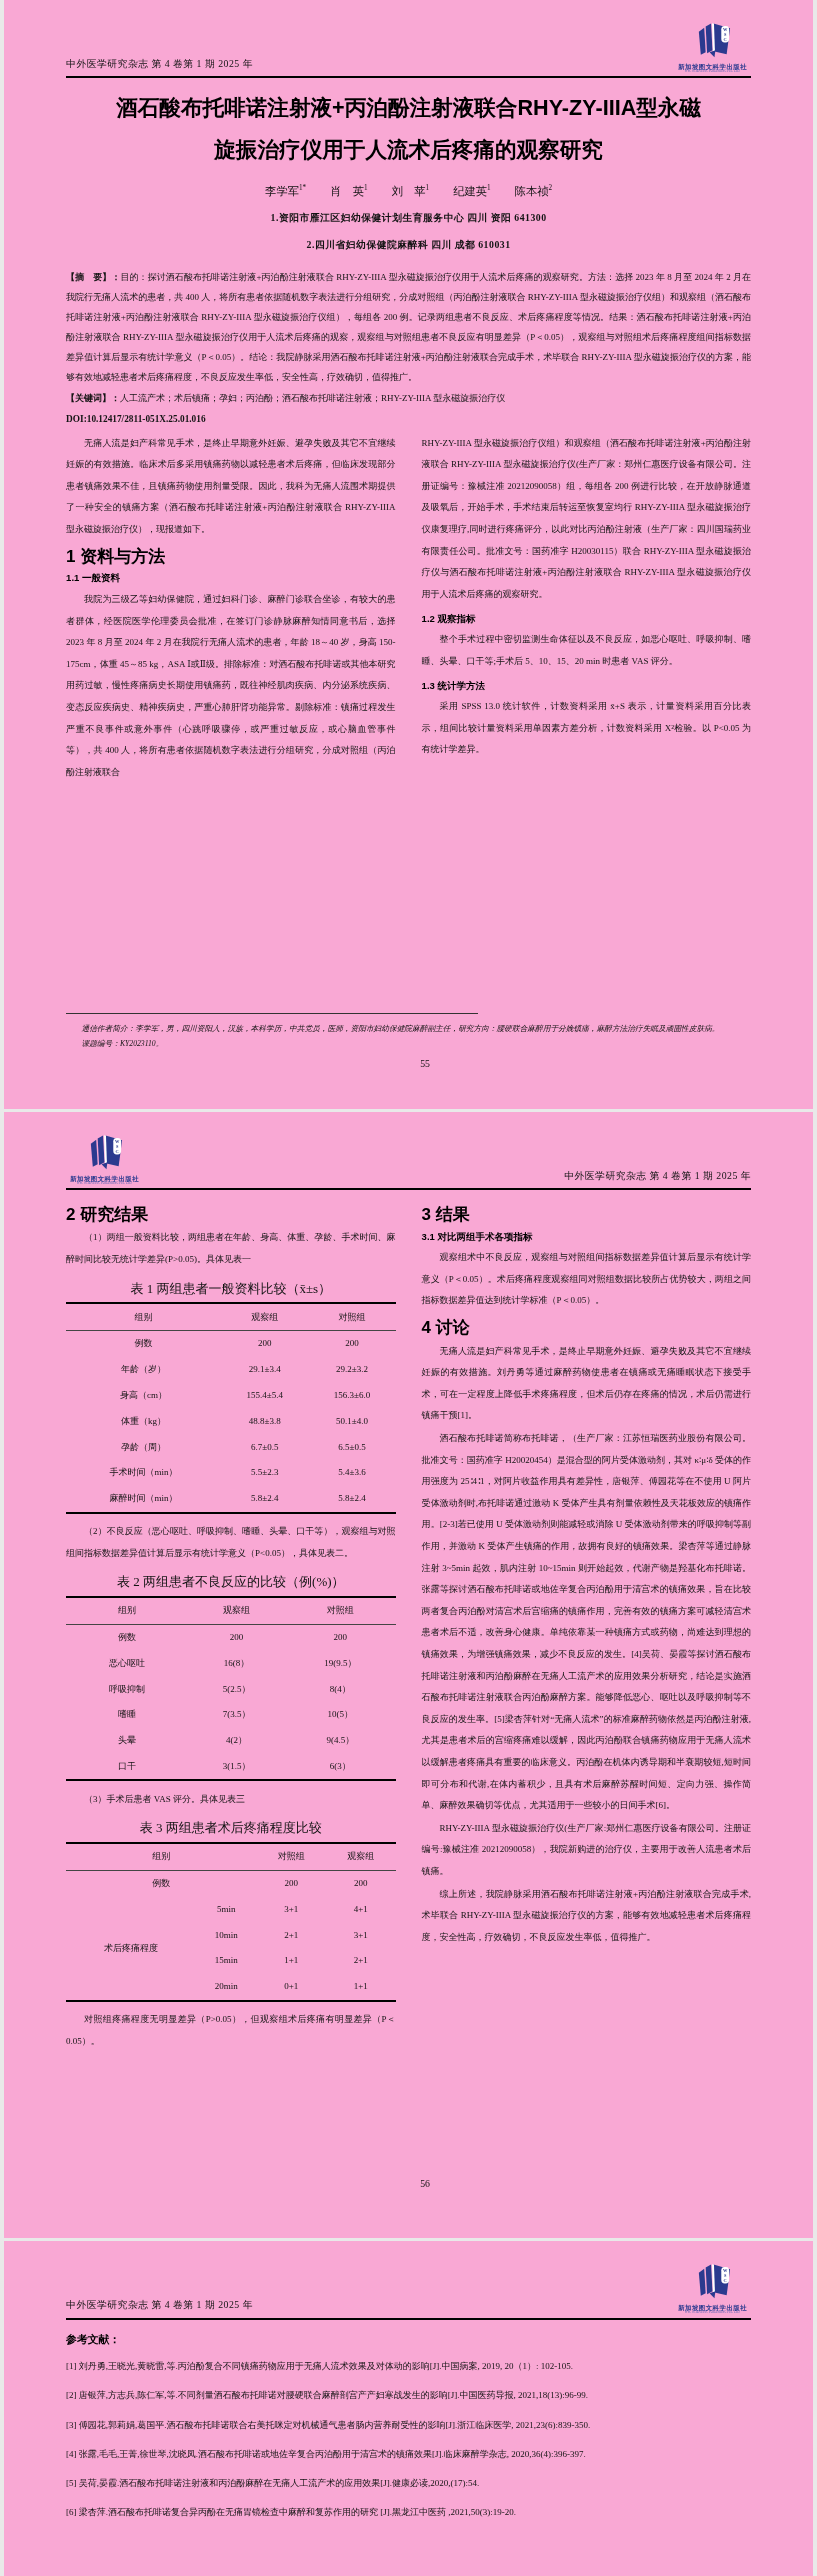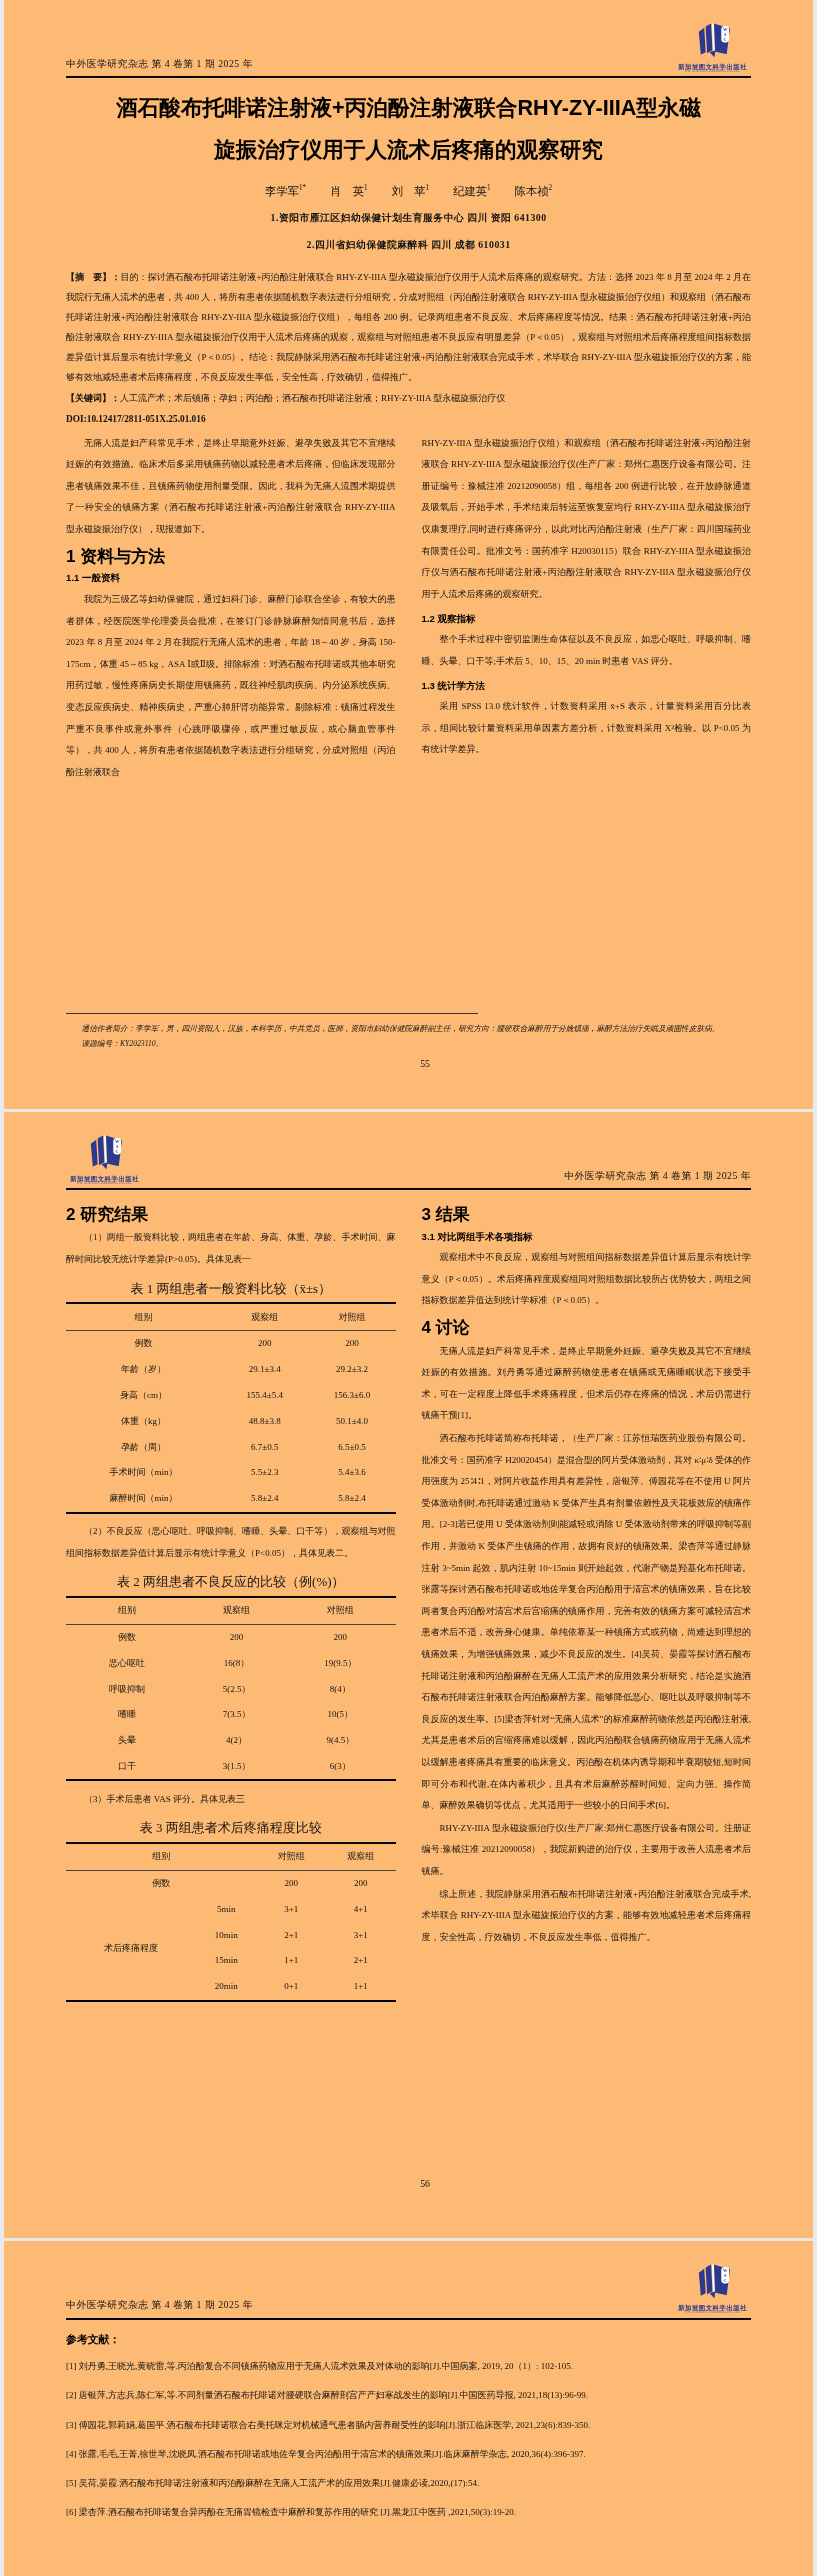--- a/index.html
+++ b/index.html
@@ -1,21 +1,21 @@
 <!DOCTYPE html>
 <html style="font-size:8.2px"><head>
 <meta charset="utf-8">
 <style>
   * { margin:0; padding:0; box-sizing:border-box; }
   body {
     width:818px; background:#e9e9e9; color:#141414;
     font-family:"Liberation Serif","DejaVu Serif",serif;
   }
   .page {
-    position:relative; width:809px; margin:0 0 3.1px 4.1px; background:#fdba74;
+    position:relative; width:809px; margin:0 0 3.1px 4.1px; background:#f9a8d4;
     overflow:hidden;
   }
   .page:last-child { margin-bottom:0; }
 
   
   .phead { display:flex; justify-content:space-between; align-items:flex-end; padding:21.6px 62px 3.1px; }
   .phead.rev { flex-direction:row-reverse; }
   .masthead { font-size:9.8px; letter-spacing:0.5px; padding-bottom:2.1px; }
   .logo-block { width:77px; text-align:center; line-height:1.1; }
   .logo-block svg { display:block; margin:0 auto; }
@@ -282,20 +282,21 @@
               <td>2+1</td>
             </tr>
           <tr>
               <td>20min</td>
               <td>0+1</td>
               <td>1+1</td>
             </tr>
         </tbody>
       </table>
 
+      <p class="ind">对照组疼痛程度无明显差异（P&gt;0.05），但观察组术后疼痛有明显差异（P＜0.05）。</p>
     </div>
 
     <div class="col">
       <h2 class="sec">3 结果</h2>
       <h3 class="sub">3.1 对比两组手术各项指标</h3>
       <p class="ind">观察组术中不良反应，观察组与对照组间指标数据差异值计算后显示有统计学意义（P＜0.05）。术后疼痛程度观察组同对照组数据比较所占优势较大，两组之间指标数据差异值达到统计学标准（P＜0.05）。</p>
       <h2 class="sec">4 讨论</h2>
       <p class="ind">无痛人流是妇产科常见手术，是终止早期意外妊娠、避孕失败及其它不宜继续妊娠的有效措施。刘丹勇等通过麻醉药物使患者在镇痛或无痛睡眠状态下接受手术，可在一定程度上降低手术疼痛程度，但术后仍存在疼痛的情况，术后仍需进行镇痛干预[1]。</p>
       <p class="ind">酒石酸布托啡诺简称布托啡诺，（生产厂家：江苏恒瑞医药业股份有限公司。批准文号：国药准字 H20020454）是混合型的阿片受体激动剂，其对 κ∶μ∶δ 受体的作用强度为 25∶4∶1，对阿片收益作用具有差异性，唐银萍、傅园花等在不使用 U 阿片受体激动剂时,布托啡诺通过激动 K 受体产生具有剂量依赖性及天花板效应的镇痛作用。[2-3]若已使用 U 受体激动剂则能减轻或消除 U 受体激动剂带来的呼吸抑制等副作用，并激动 K 受体产生镇痛的作用，故拥有良好的镇痛效果。梁杏萍等通过静脉注射 3~5min 起效，肌内注射 10~15min 则开始起效，代谢产物是羟基化布托啡诺。张露等探讨酒石酸布托啡诺或地佐辛复合丙泊酚用于清宫术的镇痛效果，旨在比较两者复合丙泊酚对清宫术后宫缩痛的镇痛作用，完善有效的镇痛方案可减轻清宫术患者术后不适，改善身心健康。单纯依靠某一种镇痛方式或药物，尚难达到理想的镇痛效果，为增强镇痛效果，减少不良反应的发生。[4]吴荷、晏霞等探讨酒石酸布托啡诺注射液和丙泊酚麻醉在无痛人工流产术的应用效果分析研究，结论是实施酒石酸布托啡诺注射液联合丙泊酚麻醉方案。能够降低恶心、呕吐以及呼吸抑制等不良反应的发生率。[5]梁杏萍针对“无痛人流术”的标准麻醉药物依然是丙泊酚注射液,尤其是患者术后的宫缩疼痛难以缓解，因此丙泊酚联合镇痛药物应用于无痛人流术以缓解患者疼痛具有重要的临床意义。丙泊酚在机体内诱导期和半衰期较短,短时间即可分布和代谢,在体内蓄积少，且具有术后麻醉苏醒时间短、定向力强、操作简单、麻醉效果确切等优点，尤其适用于一些较小的日间手术[6]。</p>
       <p class="ind">RHY-ZY-IIIA 型永磁旋振治疗仪(生产厂家:郑州仁惠医疗设备有限公司。注册证编号:豫械注准 20212090058），我院新购进的治疗仪，主要用于改善人流患者术后镇痛。</p>

